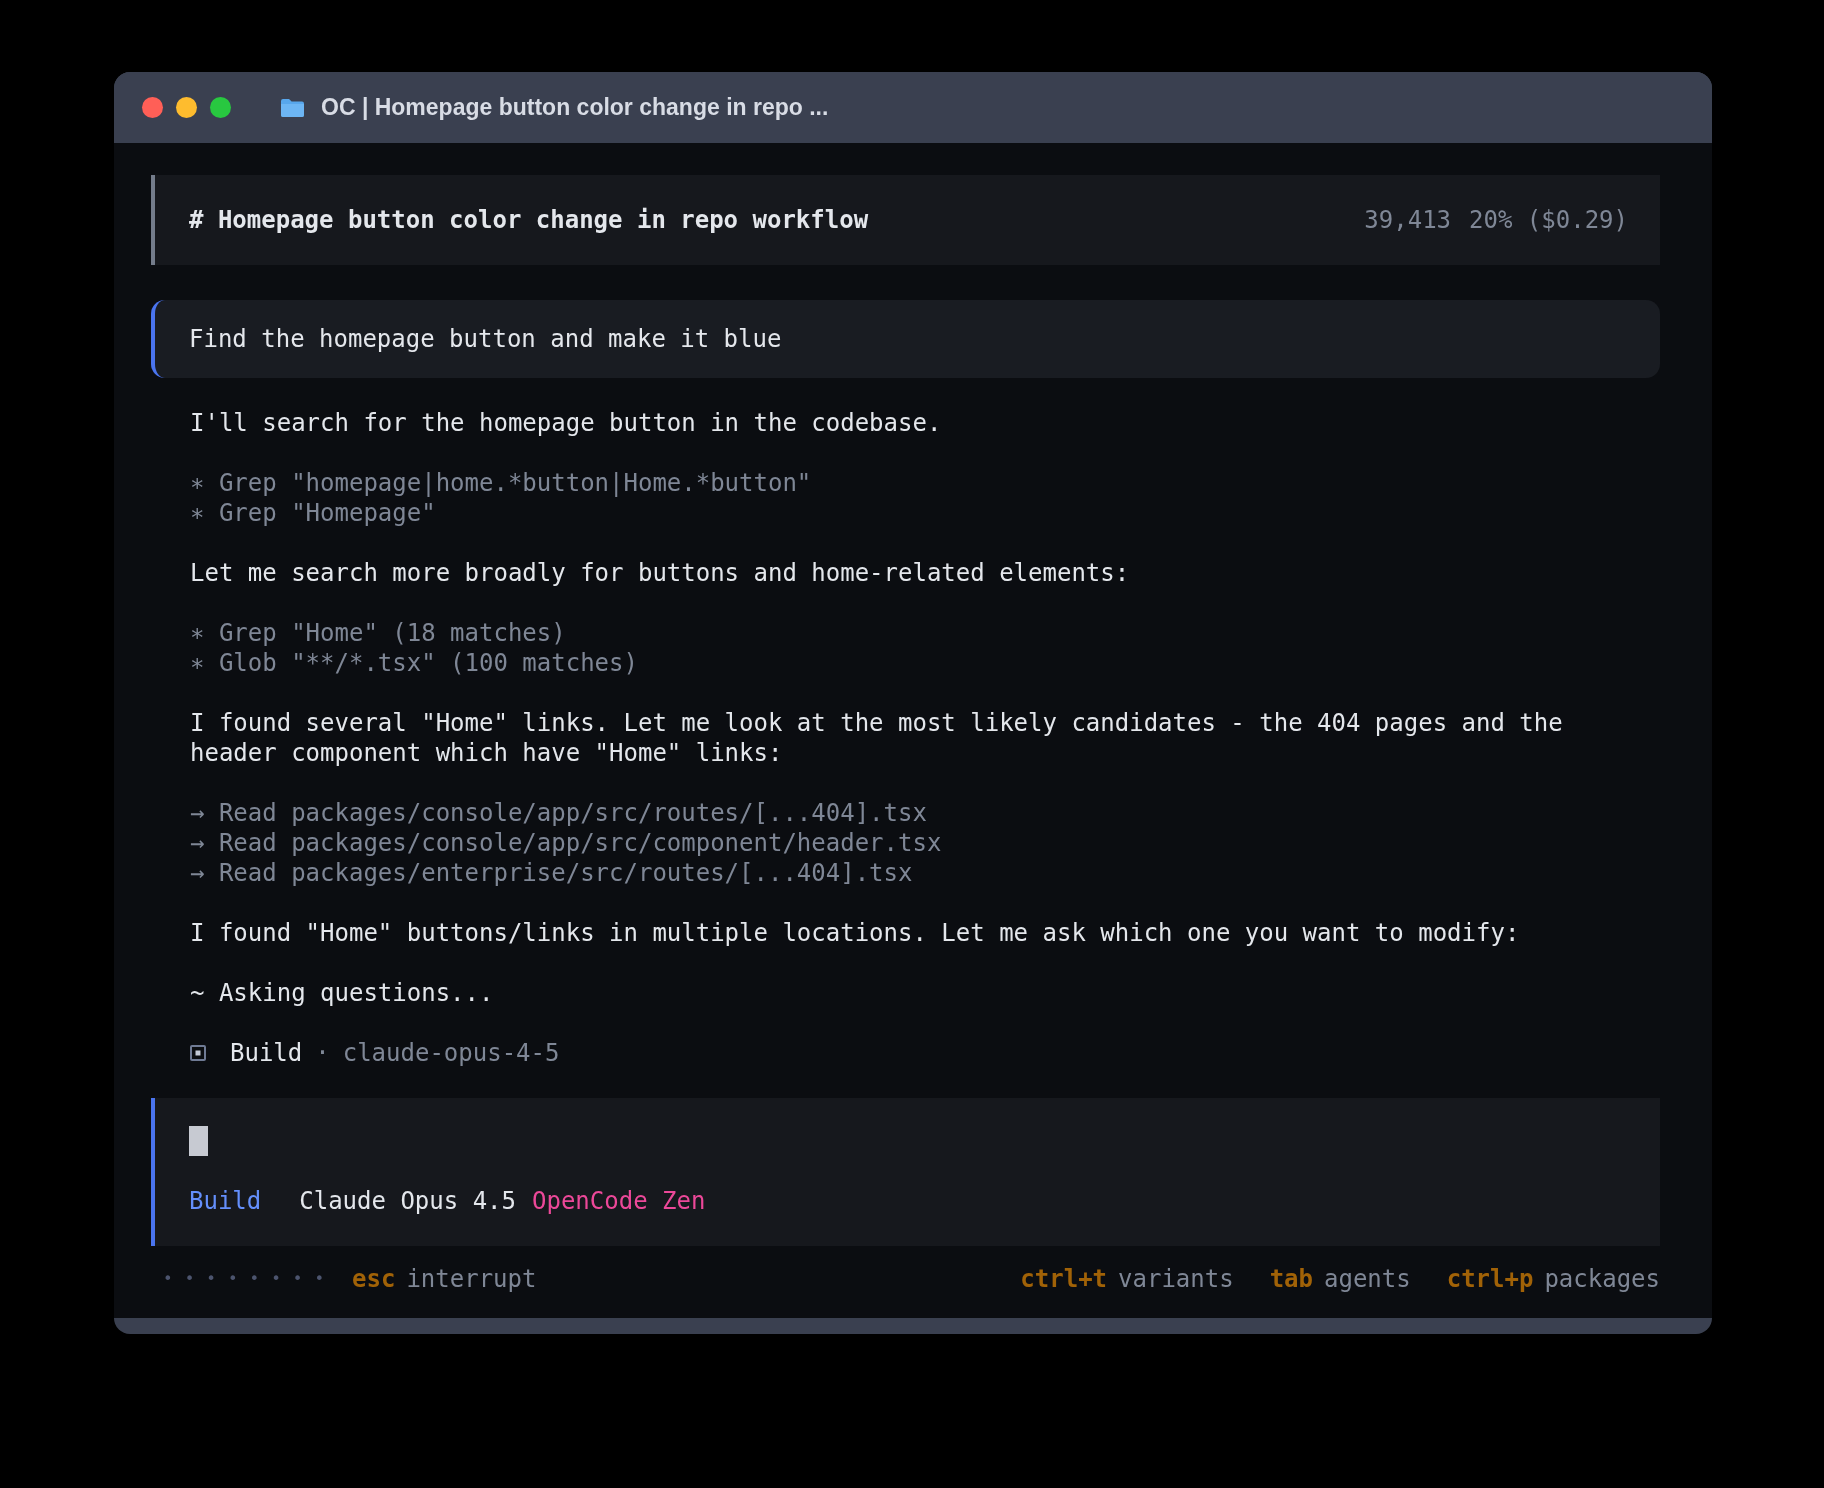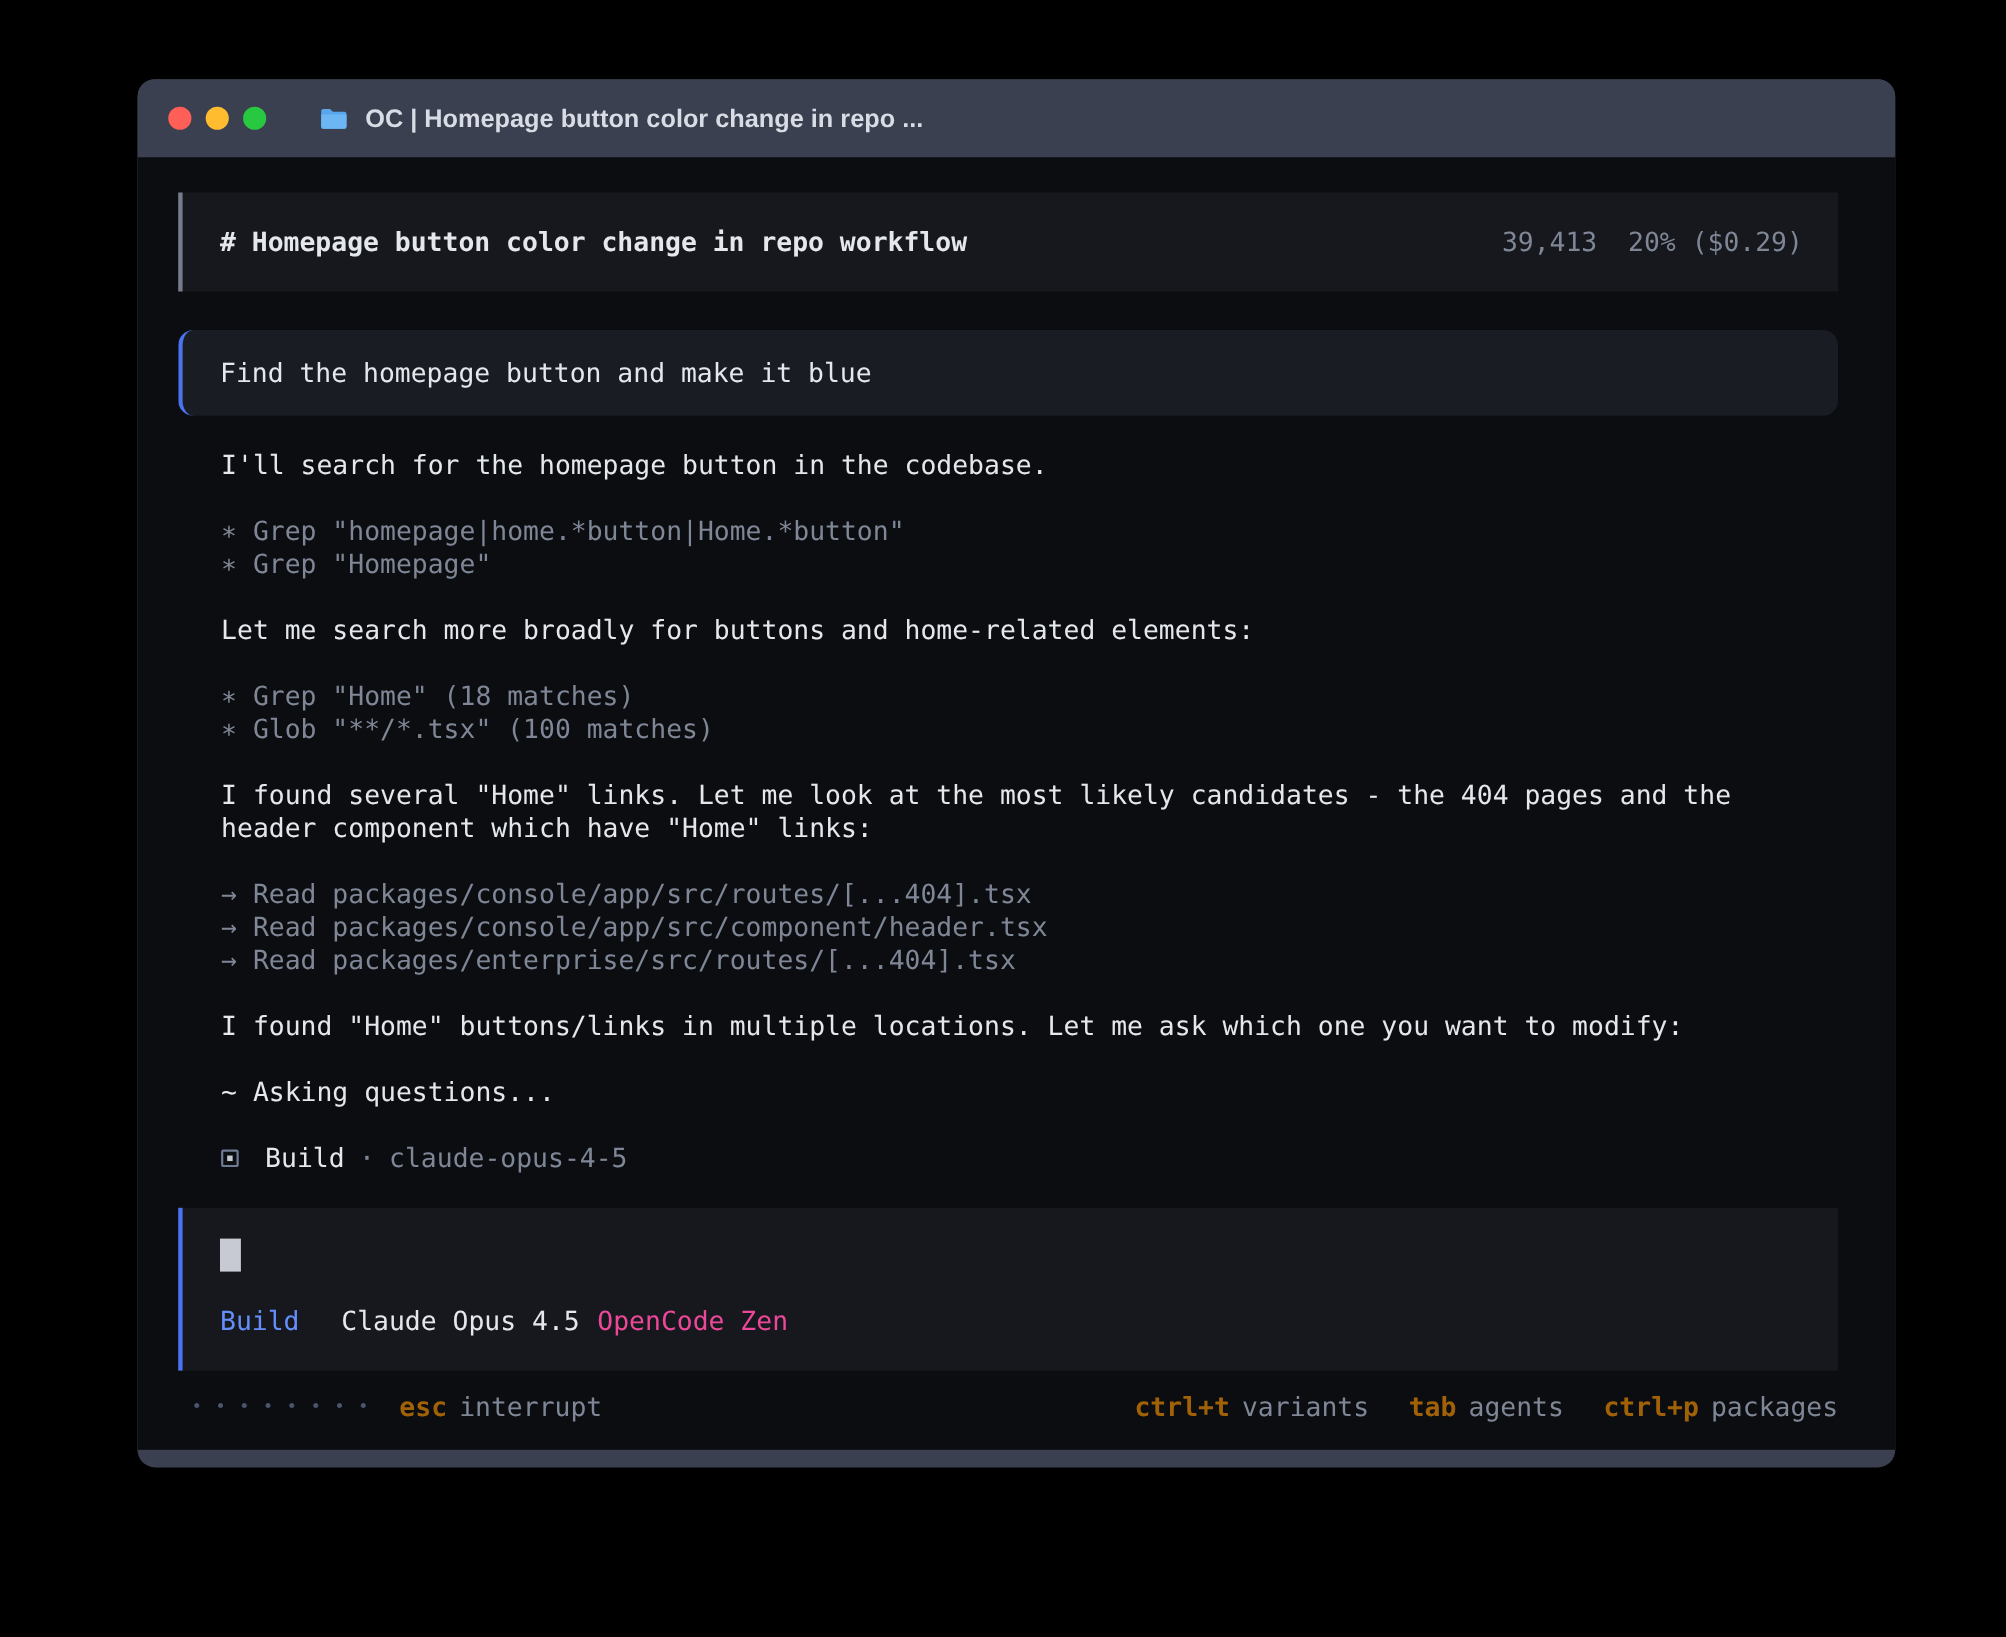--- a/index.html
+++ b/index.html
@@ -4,21 +4,21 @@
 <style>
   * { margin: 0; padding: 0; box-sizing: border-box; }
   html, body {
     width: 1824px; height: 1488px;
     background: #000000;
     overflow: hidden;
     font-family: "DejaVu Sans Mono", "Liberation Mono", monospace;
   }
   .window {
     position: absolute;
-    left: 125px; top: 72px;
+    left: 114px; top: 72px;
     width: 1598px; height: 1262px;
     background: #3a4050;
     border-radius: 16px;
     padding-bottom: 16px;
     display: flex;
     flex-direction: column;
     overflow: hidden;
     box-shadow: 0 24px 60px rgba(0,0,0,0.6);
   }
   
@@ -70,21 +70,21 @@
     background: #16181d;
     border-left: 4px solid #747c8b;
     padding: 30px 32px 30px 34px;
     display: flex;
     justify-content: space-between;
     align-items: center;
   }
   .session-title { font-weight: 700; white-space: nowrap; }
   .session-stats {
     display: flex;
-    gap: 28px;
+    gap: 18px;
     color: #7f8796;
     white-space: nowrap;
   }
   .user-block {
     margin-top: 35px;
     background: #191c22;
     border-left: 4px solid #4a74ef;
     padding: 24px 32px 24px 34px;
     border-radius: 14px;
   }

